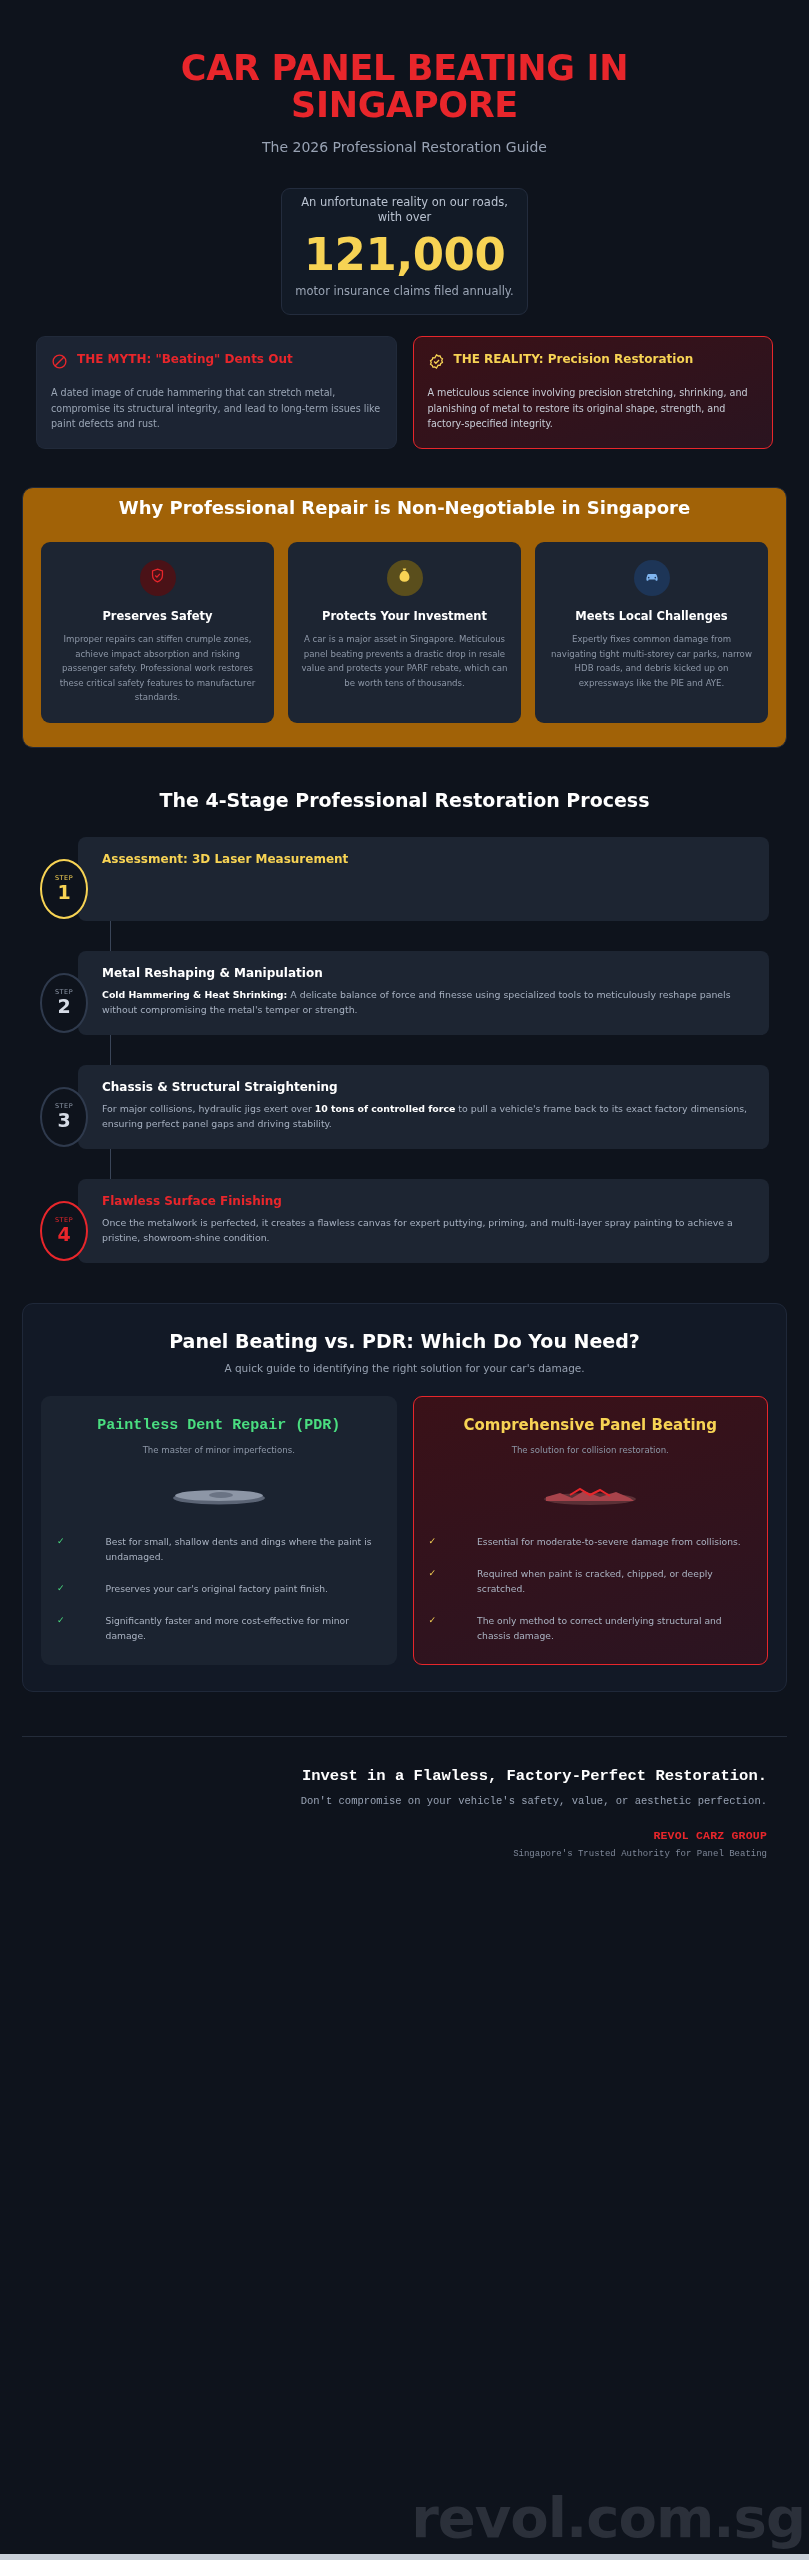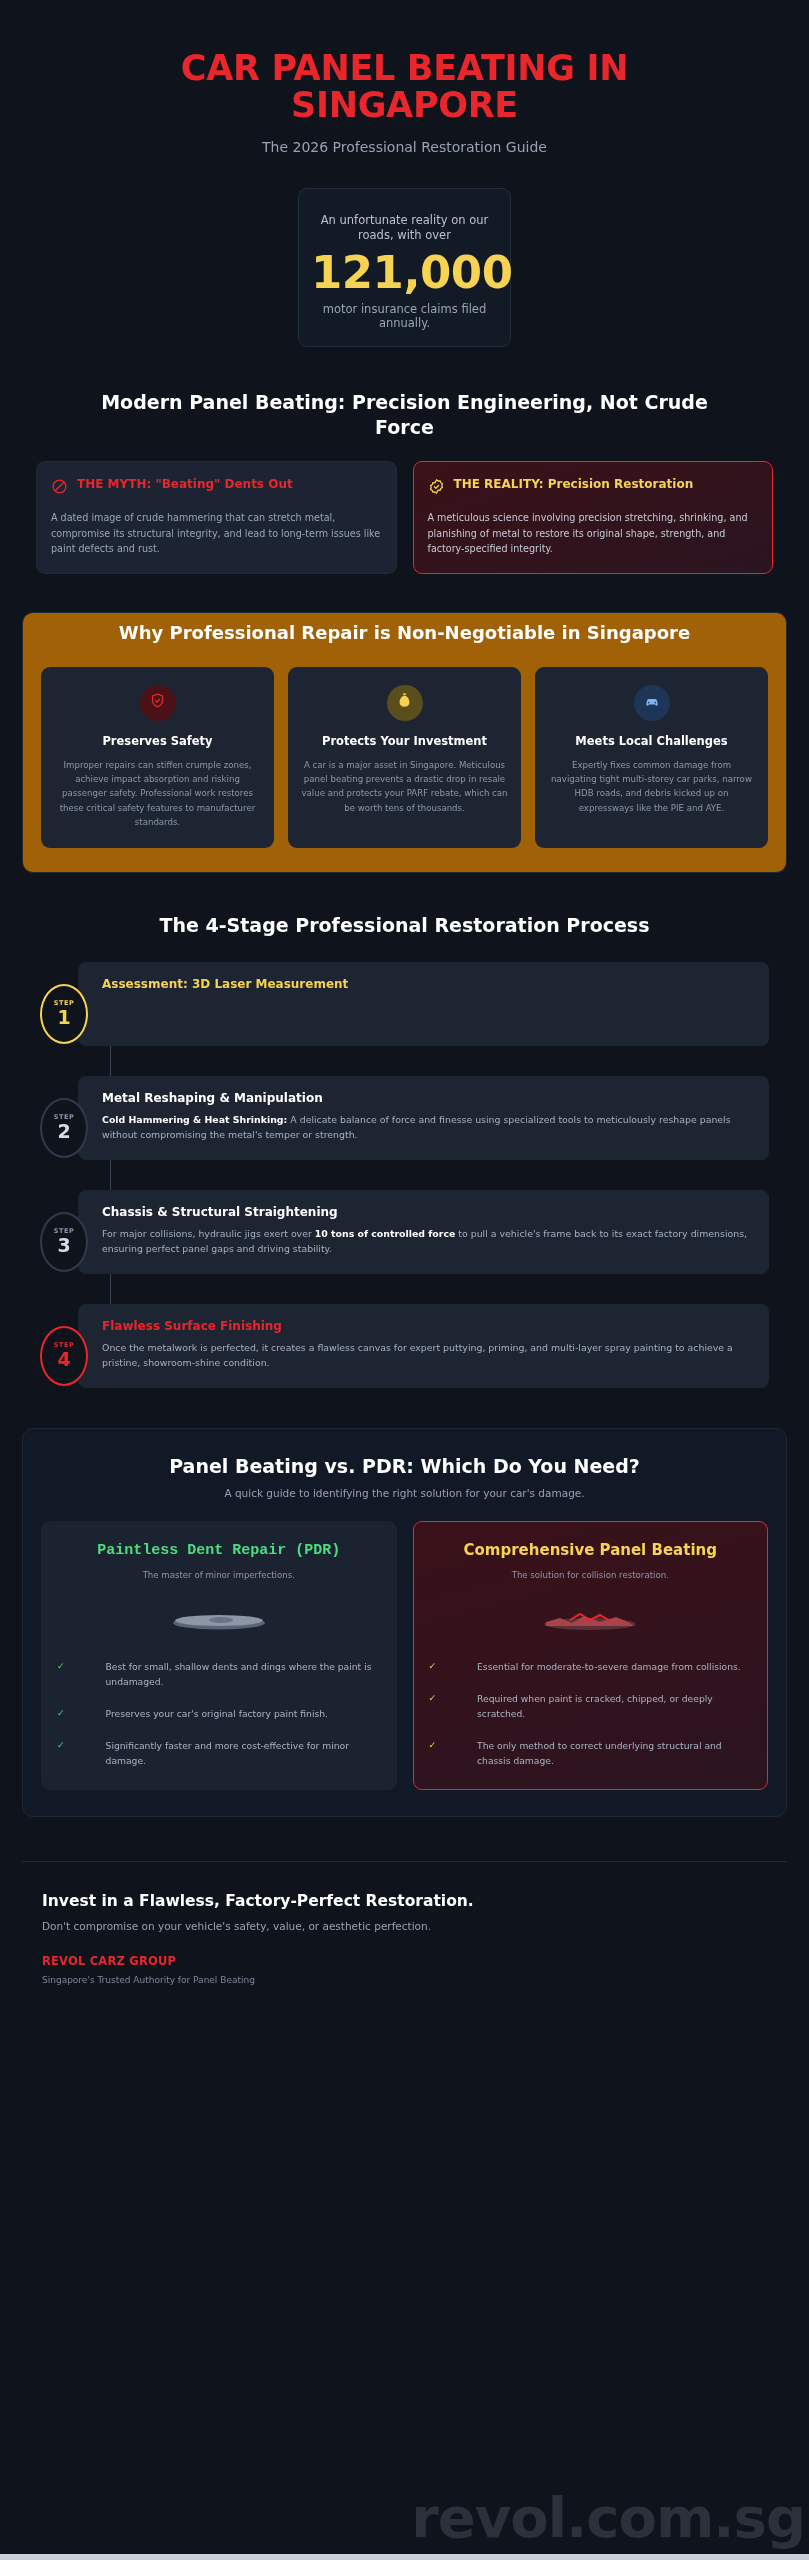--- a/index.html
+++ b/index.html
@@ -34,26 +34,26 @@
   }
   .subtitle {
     color: #98a2b3;
     font-size: 14px;
     margin-top: 14px;
     font-weight: 400;
   }
 
   
   .stat-box {
-    width: 213px;
+    width: 247px;
     margin: 33px auto 0 auto;
     border: 1px solid #232c3d;
     border-radius: 9px;
     background: #121a26;
-    padding: 24px 12px 16px 12px;
+    padding: 6px 12px 16px 12px;
     text-align: center;
   }
   .stat-lead { color: #b9c2d0; font-size: 11.5px; line-height: 1.35; }
   .stat-number {
     color: #f7d354;
     font-size: 45px;
     font-weight: 800;
     line-height: 1.05;
     margin: 5px 0 6px 0;
     letter-spacing: -0.5px;
@@ -155,21 +155,21 @@
     align-items: center; justify-content: center;
     background: #0e131c;
     position: relative;
     z-index: 3;
     margin-top: 22px;
   }
   .step-badge.gold { border-color: #f7d354; }
   .step-badge.red  { border-color: #e8262b; }
   .step-word {
     font-size: 6.5px; letter-spacing: 0.5px;
-    color: #8d97a7; font-weight: 700; text-transform: uppercase;
+    color: #8d97a7; font-weight: 400; text-transform: uppercase;
   }
   .step-badge.gold .step-word { color: #f7d354; }
   .step-badge.red  .step-word { color: #e8262b; }
   .step-num { font-size: 19px; font-weight: 800; color: #d6dce6; line-height: 1.1; }
   .step-badge.gold .step-num { color: #f7d354; }
   .step-badge.red  .step-num { color: #e8262b; }
 
   .step-card {
     flex: 1;
     margin-left: -10px;
@@ -219,22 +219,23 @@
   .tick { flex: 0 0 auto; font-size: 9px; line-height: 1.5; }
   .tick.green { color: #4ade80; }
   .tick.gold  { color: #f7d354; }
   .cmp-text { color: #aab3c2; font-size: 9.2px; line-height: 1.62; margin-left: 32px; }
 
   
   .footer {
     margin-top: 44px;
     border-top: 1px solid #242c3a;
     padding: 30px 20px 40px 20px;
-    text-align: left;
+    text-align: right;
     position: relative;
+    font-family: Liberation Mono, monospace;
   }
   .foot-title { color: #ffffff; font-size: 15.5px; font-weight: 800; }
   .foot-sub { color: #98a2b3; font-size: 10.5px; margin-top: 10px; }
   .foot-brand { color: #e8262b; font-size: 11.5px; font-weight: 800; margin-top: 22px; letter-spacing: 0.2px; }
   .foot-tag { color: #7e8798; font-size: 9px; margin-top: 7px; }
 
   .watermark {
     position: absolute;
     right: 4px;
     bottom: 10px;
@@ -261,21 +262,20 @@
     <div class="main-title">CAR PANEL BEATING IN SINGAPORE</div>
     <div class="subtitle">The 2026 Professional Restoration Guide</div>
   </div>
 
   <div class="stat-box">
     <div class="stat-lead">An unfortunate reality on our roads, with over</div>
     <div class="stat-number">121,000</div>
     <div class="stat-tail">motor insurance claims filed annually.</div>
   </div>
 
-  <div class="section-title">Modern Panel Beating: Precision Engineering, Not Crude Force</div>
   <div class="mr-row">
 
     <div class="mr-card mr-myth">
       <div class="mr-head">
         <span class="mr-icon">
           <svg width="17" height="17" viewBox="0 0 24 24" fill="none" stroke="#e8262b" stroke-width="1.9">
             <circle cx="12" cy="12" r="9"></circle>
               <line x1="5.6" y1="18.4" x2="18.4" y2="5.6"></line>
           </svg>
         </span>

